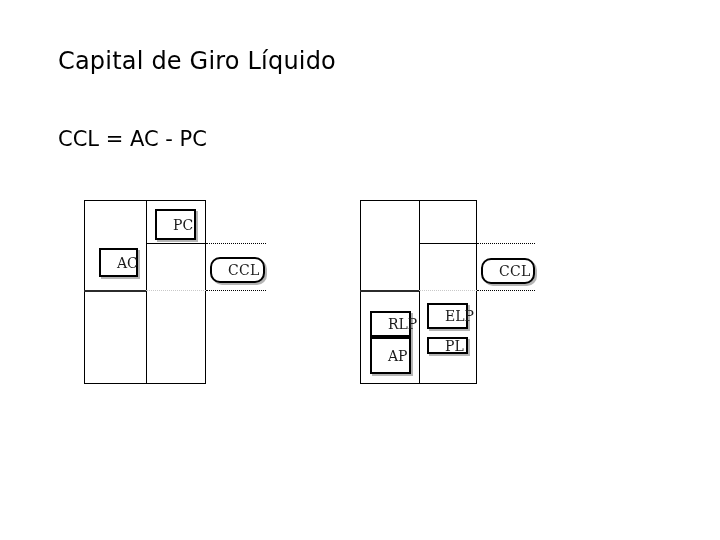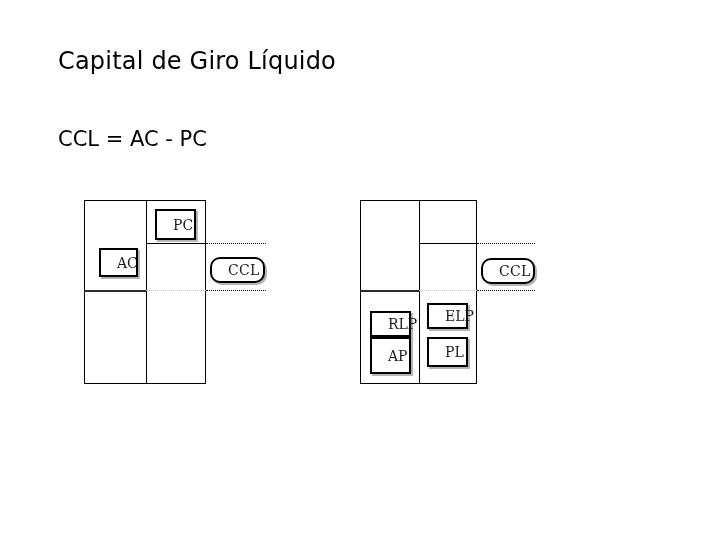--- a/index.html
+++ b/index.html
@@ -162,21 +162,21 @@
     </div>
 
     <div class="chip" style="left:370px; top:337px; width:41px; height:37px;">
       <span>AP</span>
     </div>
 
     <div class="chip" style="left:427px; top:303px; width:41px; height:26px;text-align:center;">
       <span>ELP</span>
     </div>
 
-    <div class="chip" style="left:427px; top:337px; width:41px; height:30px;">
+    <div class="chip" style="left:427px; top:337px; width:41px; height:17px;">
       <span>PL</span>
     </div>
 
     <div class="chip ccl" style="left:481px; top:258px; width:54px; height:26px;">
       <span>CCL</span>
     </div>
   </div>
 
 </div>
 

